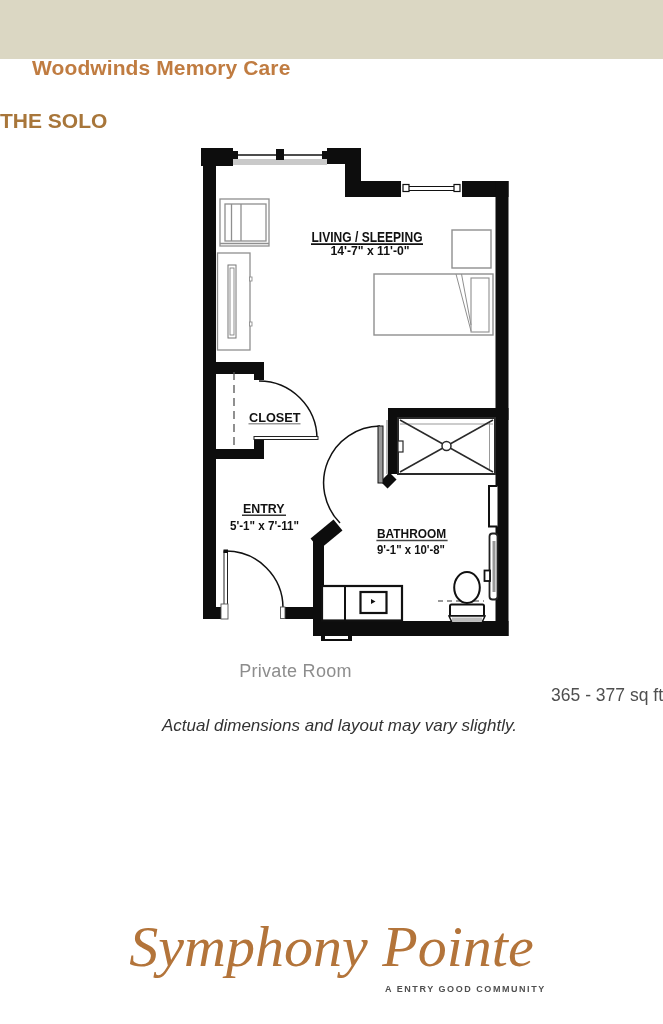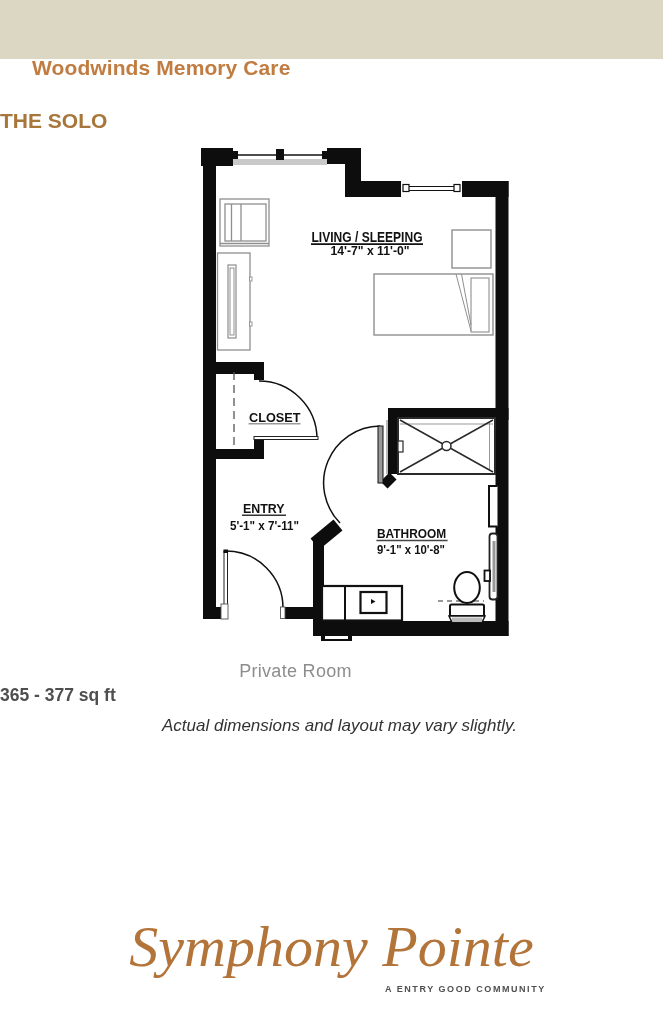--- a/index.html
+++ b/index.html
@@ -193,19 +193,19 @@
   <g font-family="Liberation Sans, sans-serif" font-weight="bold" fill="#111">
     <text x="377" y="538" font-size="13.2" textLength="69.2" lengthAdjust="spacingAndGlyphs">BATHROOM</text>
     <text x="377" y="553.5" font-size="13.5" textLength="68" lengthAdjust="spacingAndGlyphs">9'-1" x 10'-8"</text>
   </g>
 
   <line x1="376.4" y1="540.5" x2="447.6" y2="540.5" stroke="#444" stroke-width="1.6"></line>
 </svg>
 
 <div class="abs" style="left:0;top:661px;width:591px;text-align:center;font-size:18px;color:#8d8d8d;letter-spacing:0.3px;">Private Room</div>
 
-<div class="abs" style="left:0;top:685px;width:663px;text-align:left;font-size:17.5px;font-weight:bold;color:#4f4f4f;">365 - 377 sq ft</div>
+<div class="abs" style="left:0;top:685px;width:663px;text-align:right;font-size:17.5px;font-weight:normal;color:#4f4f4f;">365 - 377 sq ft</div>
 
 <div class="abs" style="left:8px;top:716px;width:663px;text-align:center;font-size:17px;font-style:italic;color:#333;">Actual dimensions and layout may vary slightly.</div>
 
 <div class="abs" style="left:0;top:913px;width:663px;text-align:center;font-family:'Liberation Serif',serif;font-style:italic;font-size:58px;color:#b3743a;">Symphony Pointe</div>
 
 <div class="abs" style="left:385px;top:984px;font-size:9px;font-weight:bold;color:#4f4f4f;letter-spacing:1.55px;">A ENTRY GOOD COMMUNITY</div>
 
 </body></html>

